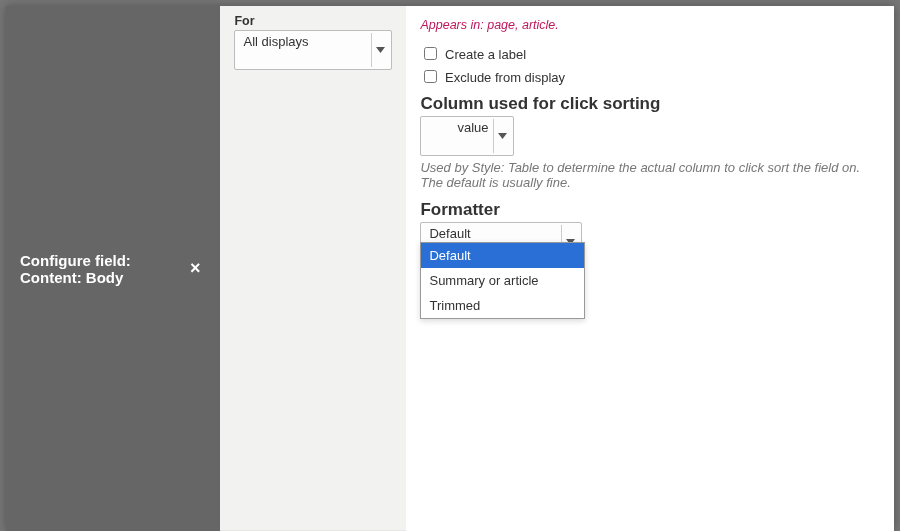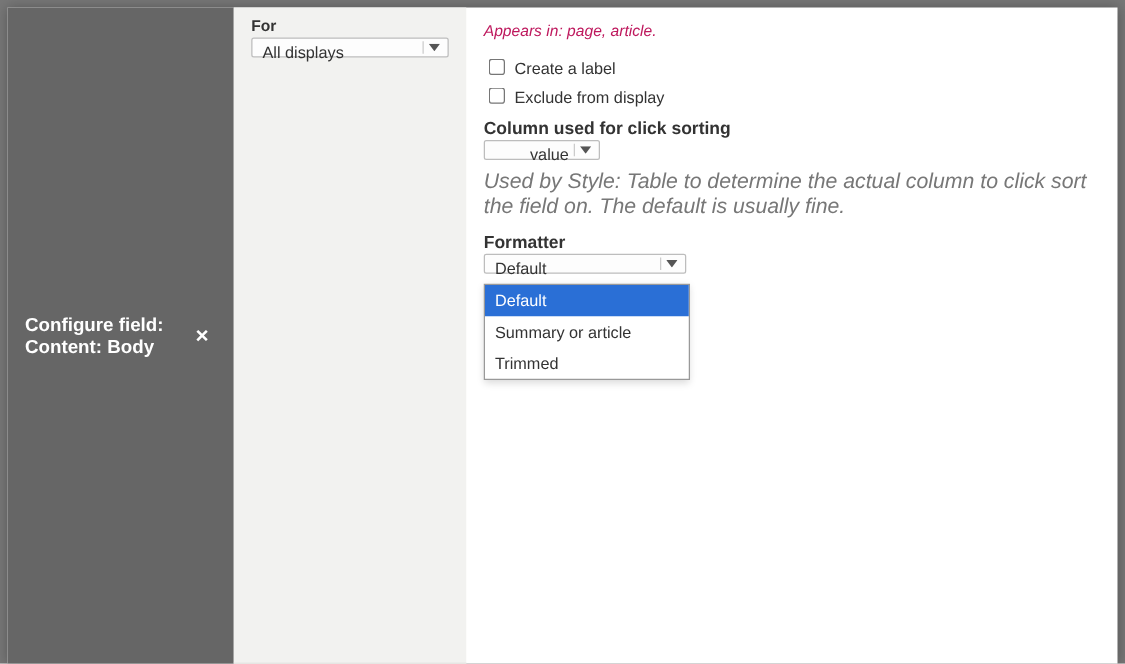--- a/index.html
+++ b/index.html
@@ -38,21 +38,21 @@
   }
   .for-bar {
     background:#f2f2f0;
     padding:8px 14px 10px;
     border-bottom:1px solid #e6e6e3;
   }
   .for-bar .lbl { font-weight:bold; font-size:12.5px; color:#333; margin-bottom:2px; }
   .select-wrap {
     position:relative; display:inline-block;
     border:1px solid #bdbdbd; background:#fdfdfd;
-    height:16px; line-height:22px; padding:0 24px 0 8px;
+    height:40px; line-height:22px; padding:0 24px 0 8px;
     border-radius:2px;
     min-width:148px;
     font-size:13px;
   }
   .select-wrap.small { min-width:80px;padding-left:36px; }
   .select-wrap .arrow {
     position:absolute; right:2px; top:2px; bottom:2px; width:18px;
     border-left:1px solid #ccc;
     display:flex; align-items:center; justify-content:center;
   }
@@ -68,22 +68,22 @@
   .help-text {
     color:#be185d; font-style:italic; font-size:12.5px;
     margin:2px 0 12px 0;
   }
   .chk-row { margin:4px 0; }
   .chk-row label { font-size:13px; color:#333; cursor:pointer; }
   .chk-row input { vertical-align:-1px; margin-right:4px; }
   .desc {
     color:#777; font-size:12.5px; margin:2px 0 10px 18px;
   }
-  .field-label { font-weight:bold; font-size:14px; margin:8px 0 2px; }
-  .hint { color:#777; font-style:italic; font-size:17px; margin:4px 0 10px; }
+  .field-label { font-weight:bold; font-size:17px; margin:8px 0 2px; }
+  .hint { color:#777; font-style:italic; font-size:13px; margin:4px 0 10px; }
 
   .dropdown-open {
     position:absolute;
     border:1px solid #999;
     background:#fff;
     width:165px;
     z-index:50;
     font-size:13px;
     box-shadow:0 2px 6px rgba(0,0,0,.15);
   }

